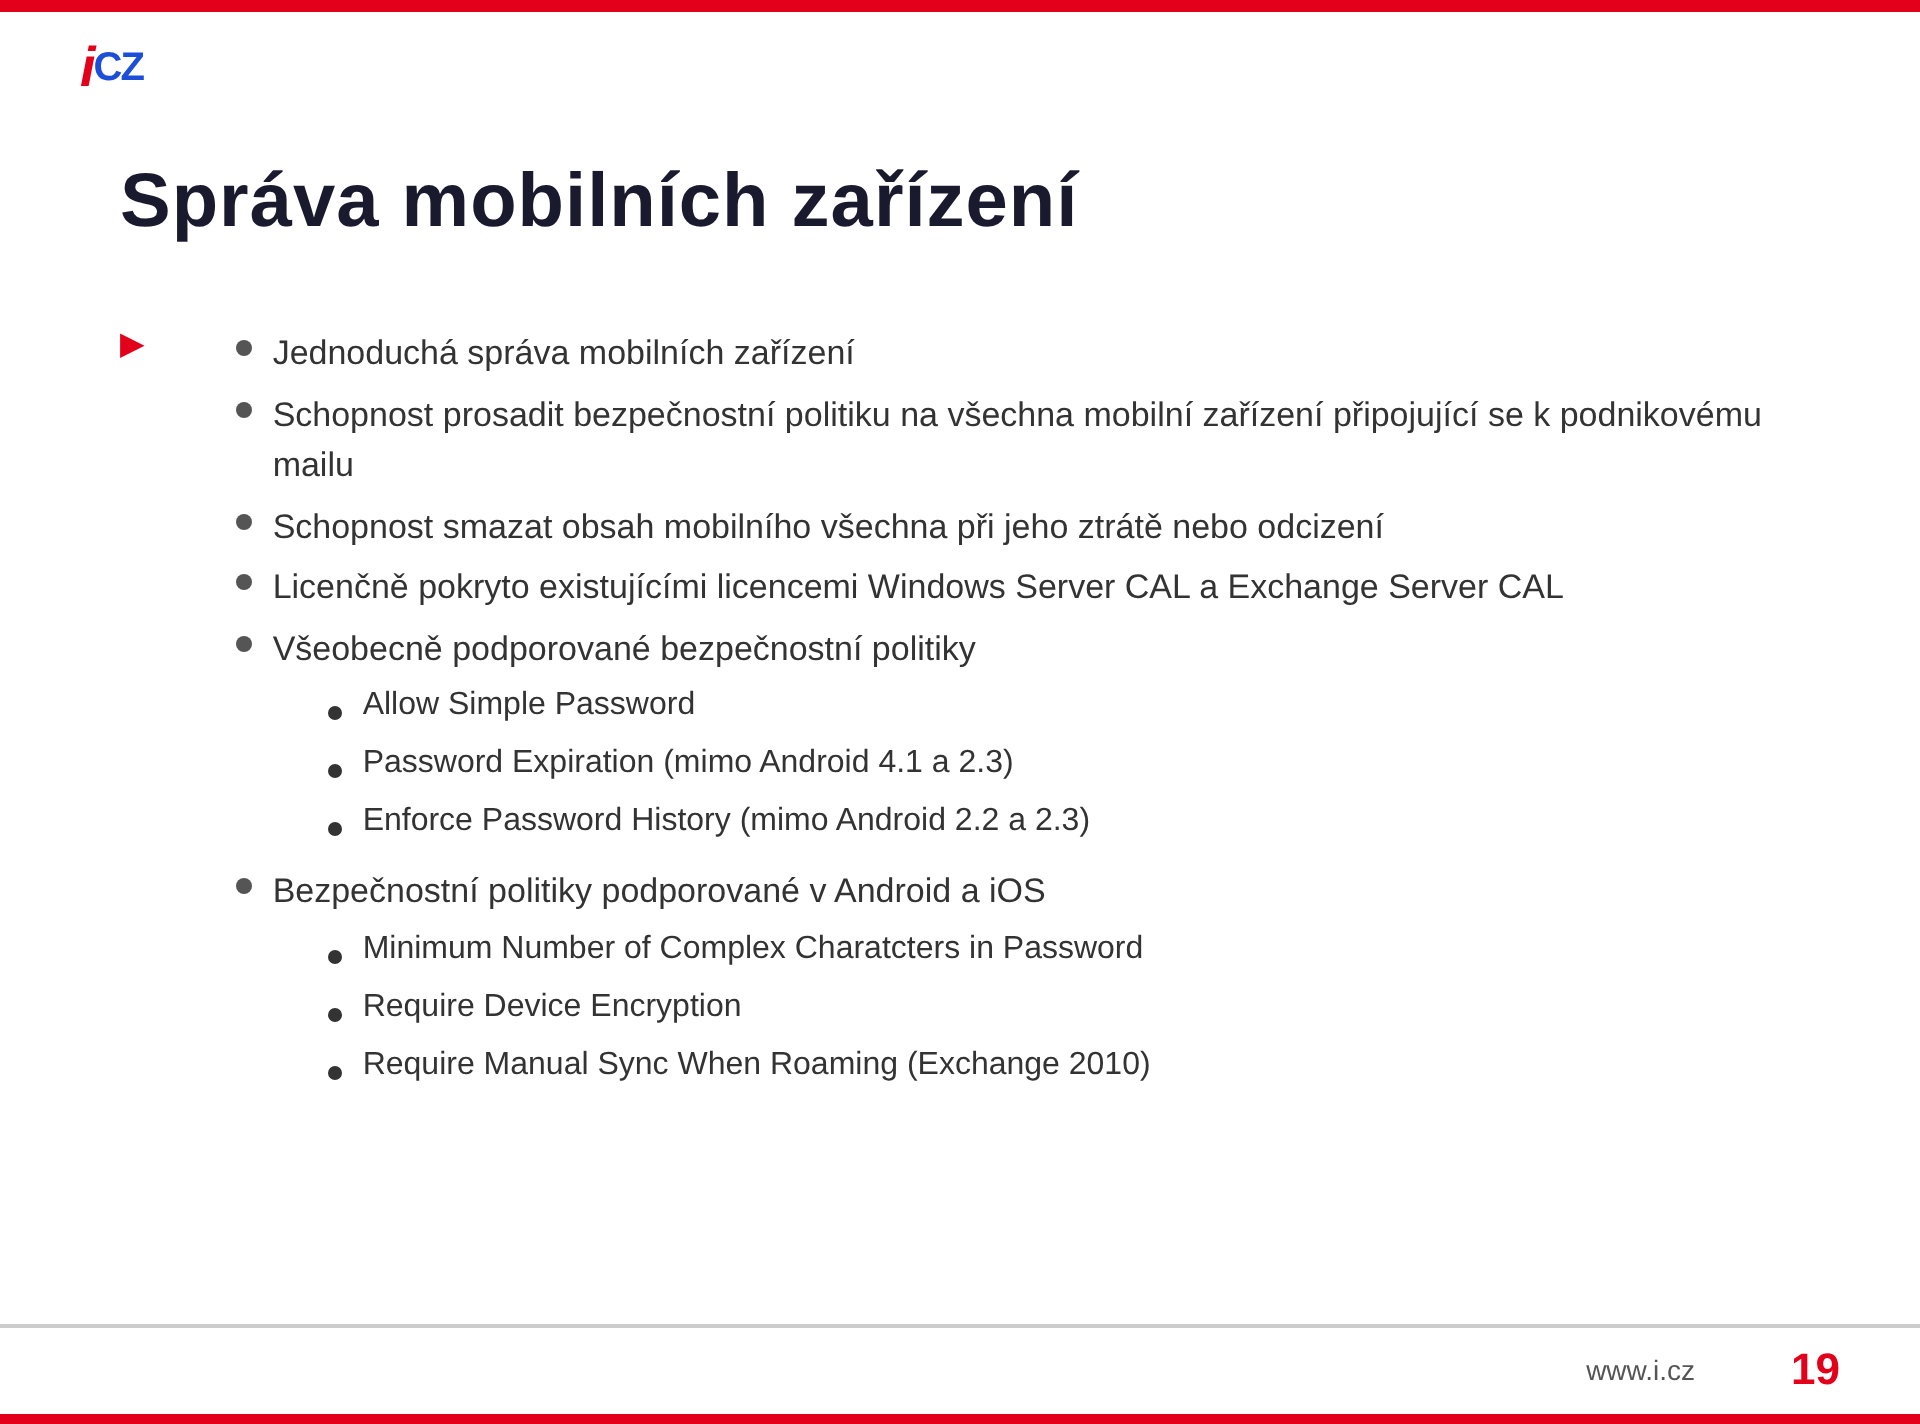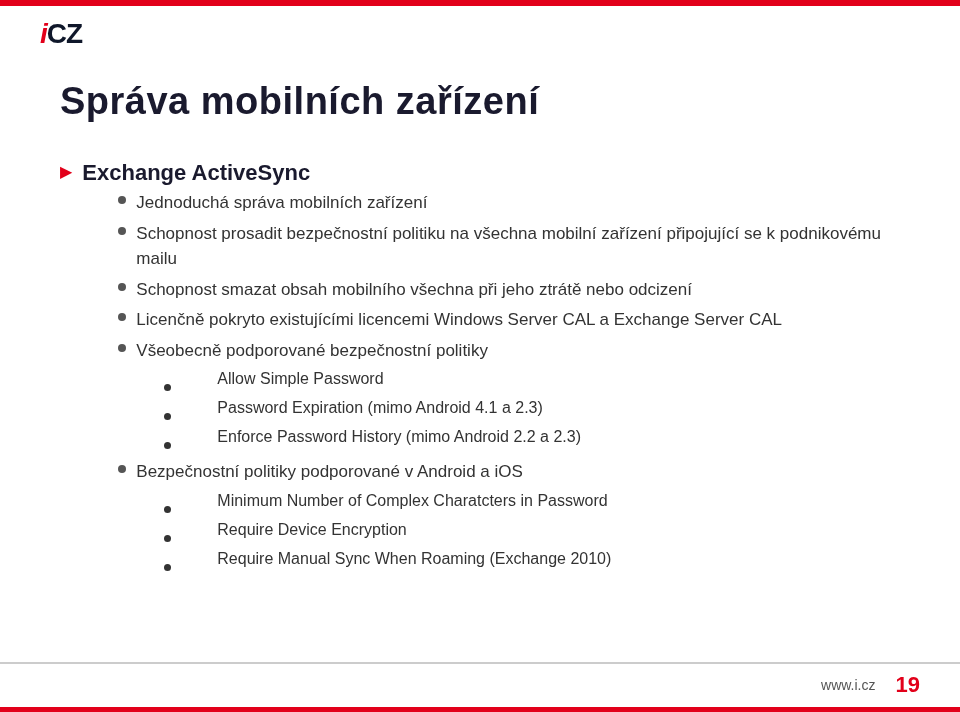--- a/index.html
+++ b/index.html
@@ -33,22 +33,22 @@
 
     .logo-i {
       color: #e2001a;
       font-size: 28px;
       font-weight: 900;
       font-style: italic;
       letter-spacing: -1px;
     }
 
     .logo-cz {
-      color: #0f172a;
-      font-size: 28px;
+      color: #1d4ed8;
+      font-size: 20px;
       font-weight: 900;
       font-style: normal;
       letter-spacing: -1px;
     }
 
     
     .top-bar {
       position: absolute;
       top: 0;
       left: 0;
@@ -128,23 +128,22 @@
     }
 
     
     .subsub-list {
       margin-left: 28px;
       margin-top: 4px;
     }
 
     .subsub-item {
       display: flex;
-      align-items: flex-end;
+      align-items: center;
       margin-bottom: 5px;
-      gap: 36px;
     }
 
     .filled-bullet {
       width: 7px;
       height: 7px;
       border-radius: 50%;
       background: #333;
       margin-right: 10px;
       margin-top: 7px;
       flex-shrink: 0;
@@ -161,20 +160,21 @@
       position: absolute;
       bottom: 14px;
       left: 0;
       right: 0;
       display: flex;
       justify-content: flex-end;
       align-items: center;
       padding-right: 40px;
       border-top: 2px solid #cccccc;
       padding-top: 8px;
+      gap: 28px;
     }
 
     .footer-url {
       color: #555;
       font-size: 14px;
       margin-right: 20px;
     }
 
     .footer-page {
       color: #e2001a;
@@ -204,21 +204,20 @@
   </div>
 </div>
 
 <div class="page-title">Správa mobilních zařízení</div>
 
 <div class="content">
 
   <div class="section-item">
     <span class="triangle-bullet">▶</span>
     <div>
-      <span class="section-label">Exchange ActiveSync</span>
 
       <div class="sub-list">
 
         <div class="sub-item">
           <div class="circle-bullet"></div>
           <span class="sub-text">Jednoduchá správa mobilních zařízení</span>
         </div>
 
         <div class="sub-item">
           <div class="circle-bullet"></div>

